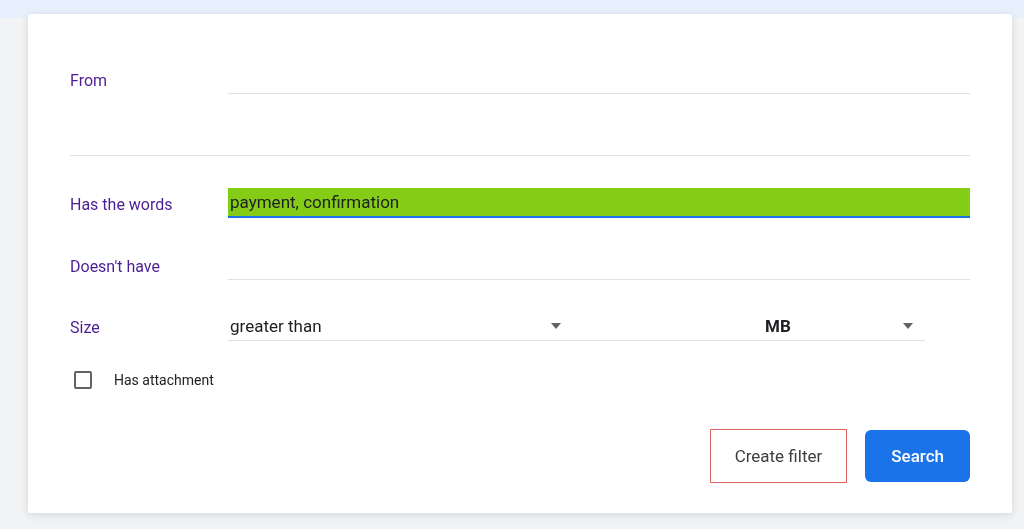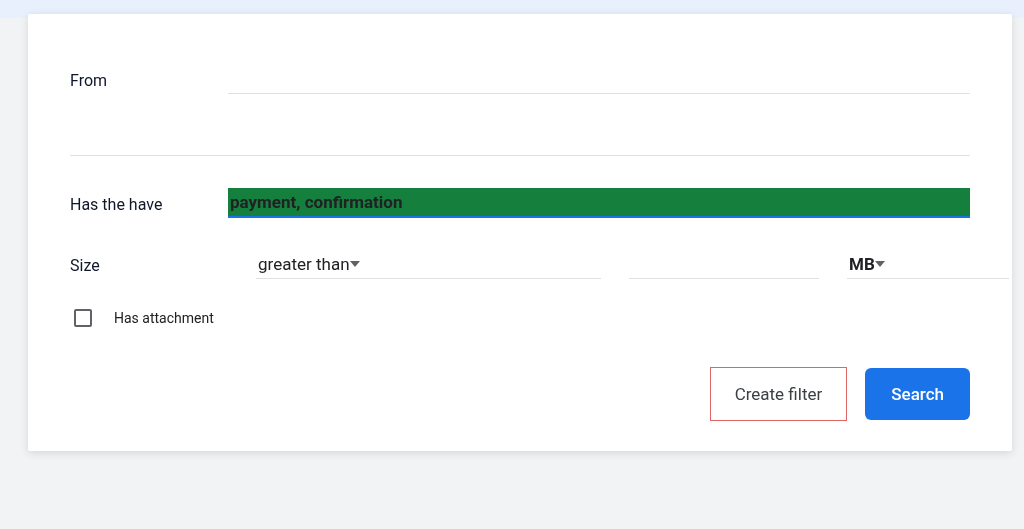--- a/index.html
+++ b/index.html
@@ -28,67 +28,65 @@
     }
     .form-row {
       display: flex;
       align-items: flex-end;
       margin-bottom: 32px;
       min-height: 30px;
     }
     .form-label {
       width: 158px;
       flex-shrink: 0;
-      color: #0f172a;
+      color: #4c1d95;
       font-size: 16px;
       padding-bottom: 4px;
     }
     .form-input-wrap {
       flex: 1;
       position: relative;
     }
     .form-input {
       width: 100%;
       border: none;
       border-bottom: 1px solid #e0e0e0;
       font-size: 17px;
       color: #202124;
       background: transparent;
       padding: 4px 2px;
       outline: none;
       font-family: inherit;
     }
     .form-input.active {
       border-bottom: 2px solid #1a73e8;
-      background: #15803d;
-      font-weight: bold;
+      background: #84cc16;
     }
     .size-row {
       display: flex;
       align-items: flex-end;
       margin-bottom: 30px;
-      gap: 28px;
     }
     .select-wrap {
       position: relative;
       display: flex;
       align-items: center;
     }
     .select-comp {
       border: none;
       border-bottom: 1px solid #e0e0e0;
       font-size: 17px;
       color: #202124;
       padding: 4px 2px;
       background: transparent;
       outline: none;
       cursor: pointer;
       display: flex;
       align-items: center;
-      justify-content: flex-start;
+      justify-content: space-between;
     }
     .size-comp { width: 345px; }
     .size-amount { width: 190px; }
     .size-unit { width: 162px; font-weight: bold; }
     .caret-icon {
       width: 0; height: 0;
       border-left: 5px solid transparent;
       border-right: 5px solid transparent;
       border-top: 6px solid #5f6368;
       margin-right: 10px;
@@ -160,26 +158,32 @@
   </div>
 
   <div class="form-row">
     <div class="form-input-wrap">
       <input class="form-input" type="text" value="" style="">
     </div>
   </div>
 
 
   <div class="form-row">
-    <div class="form-label">Has the have</div>
+    <div class="form-label">Has the words</div>
     <div class="form-input-wrap">
       <input class="form-input active" type="text" value="payment, confirmation" style="">
     </div>
   </div>
 
+  <div class="form-row">
+    <div class="form-label">Doesn't have</div>
+    <div class="form-input-wrap">
+      <input class="form-input" type="text" value="" style="">
+    </div>
+  </div>
 
   <div class="size-row">
     <div class="form-label">Size</div>
 
     <div class="select-wrap">
       <div class="select-comp size-comp">
         <span>greater than</span>
         <span class="caret-icon"></span>
       </div>
     </div>

